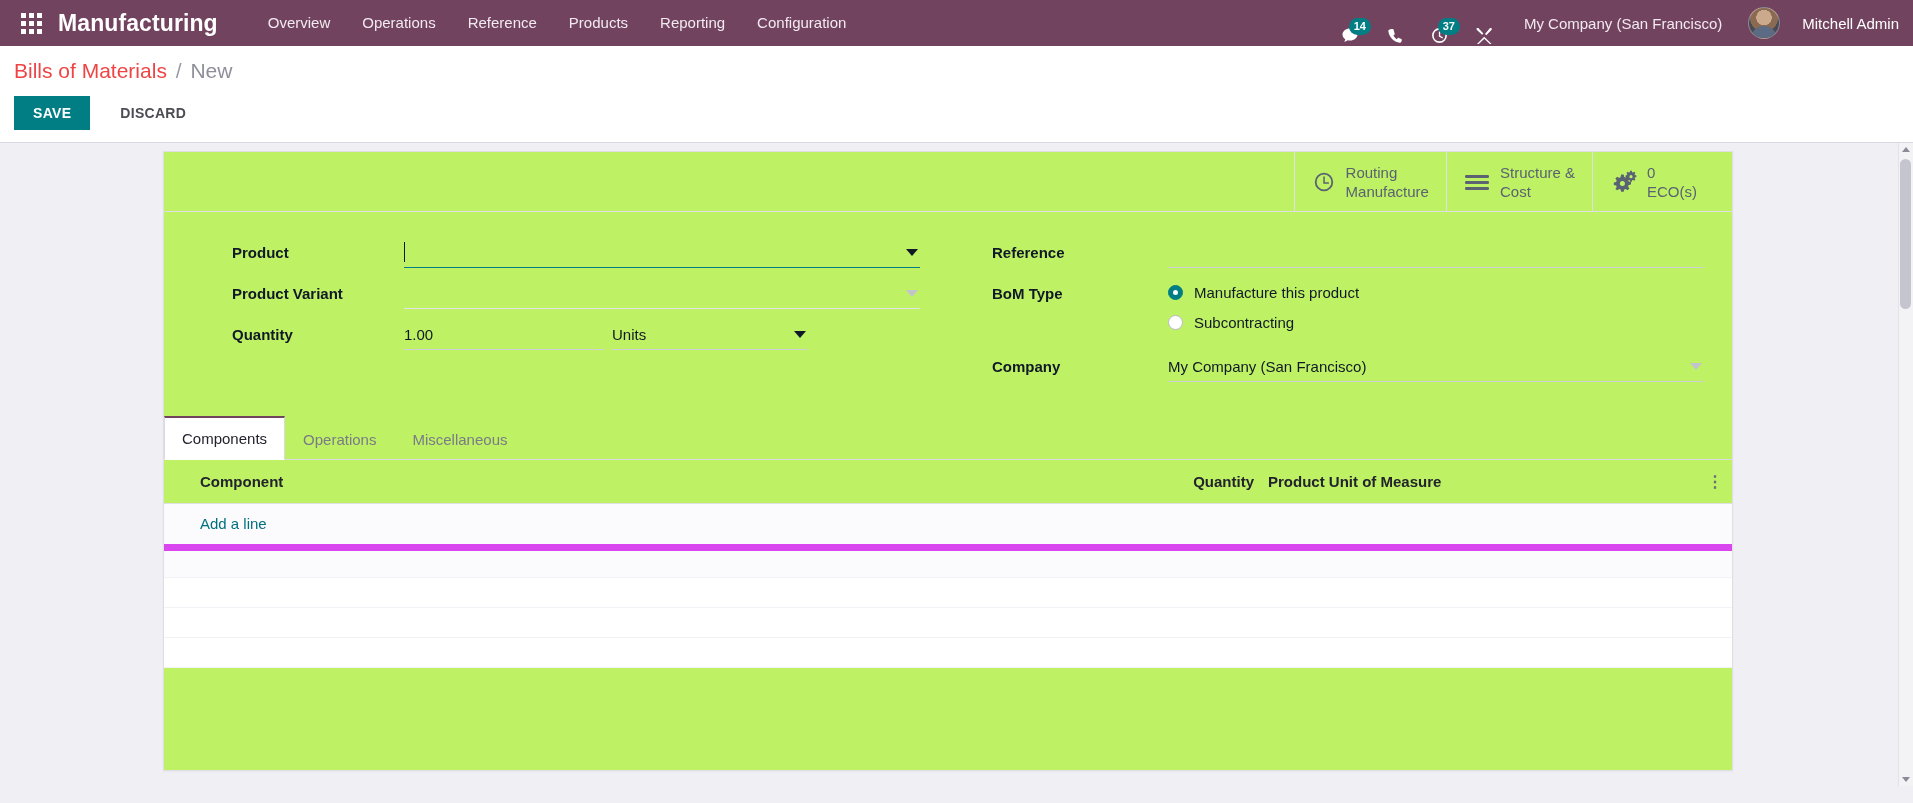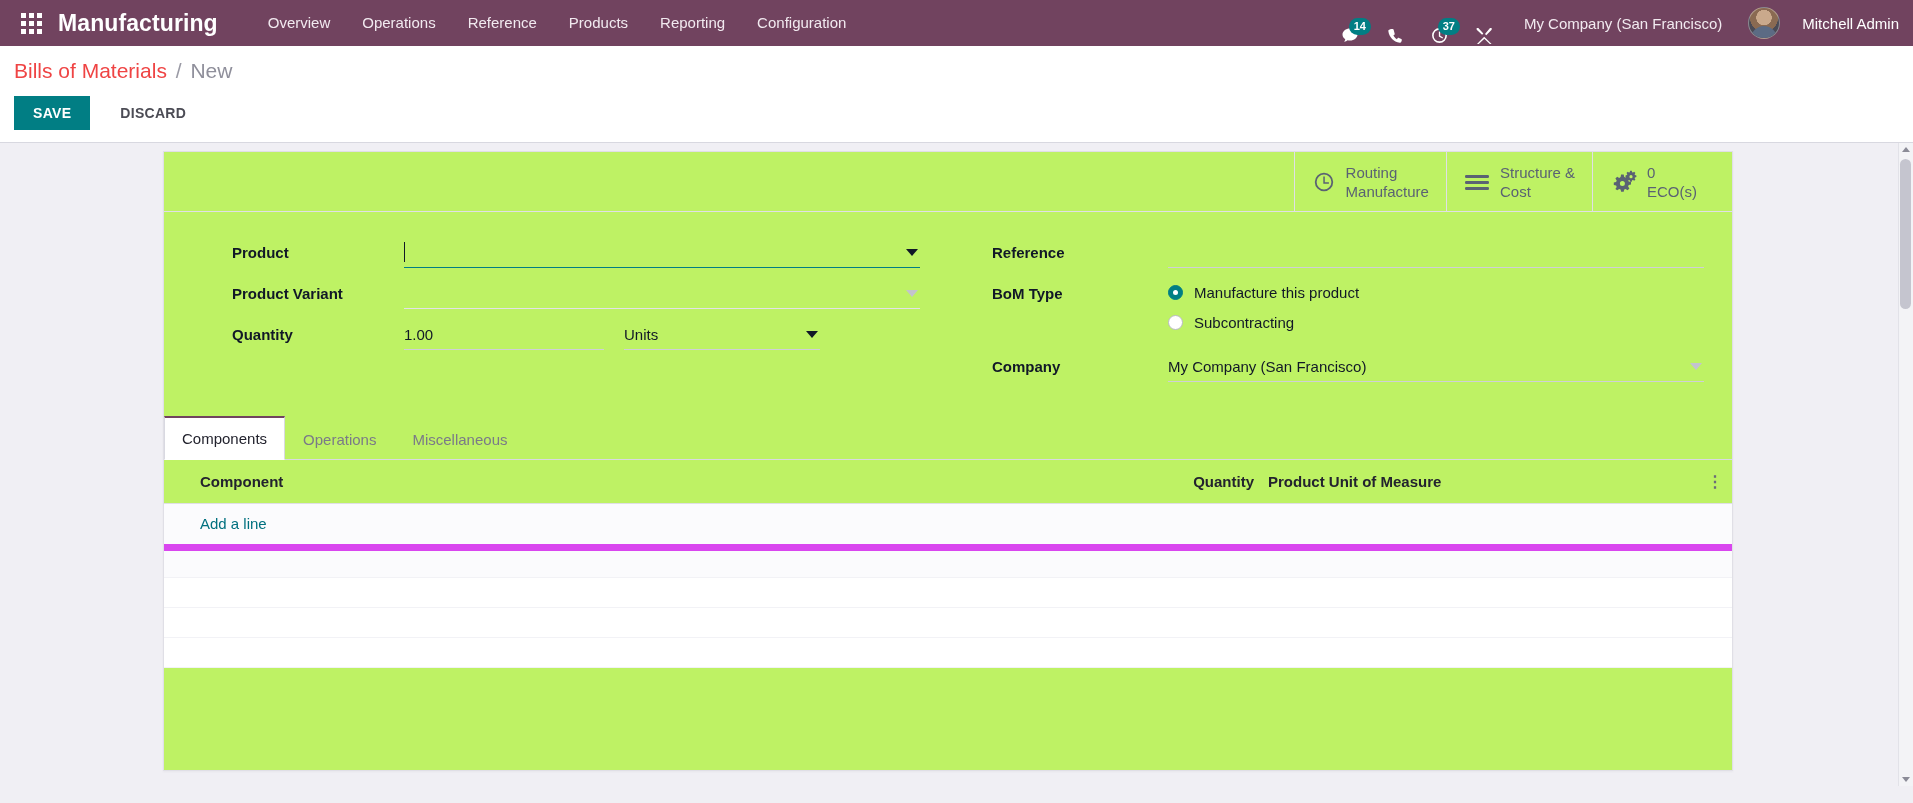--- a/index.html
+++ b/index.html
@@ -165,21 +165,21 @@
   }
   @keyframes blink { 50% { opacity: 0; } }
   .dd-arrow {
     position: absolute; right: 2px; top: 11px;
     width: 0; height: 0; border-left: 6px solid transparent;
     border-right: 6px solid transparent; border-top: 7px solid #111827;
     cursor: pointer;
   }
   .dd-arrow.muted { border-top-color: #c3c3ce; }
 
-  .qty-wrap { display: flex; gap: 12px; }
+  .qty-wrap { display: flex; gap: 0; }
   .qty-num { width: 200px; position: relative; }
   .qty-uom { width: 196px; position: relative; margin-left: 8px; }
 
   .radio-row {
     display: flex; align-items: center; gap: 11px;
     margin-bottom: 11px; cursor: pointer;
   }
   .radio {
     width: 15px; height: 15px; border-radius: 50%;
     border: 1px solid #b9b9c4; background: #fff; flex: none;

